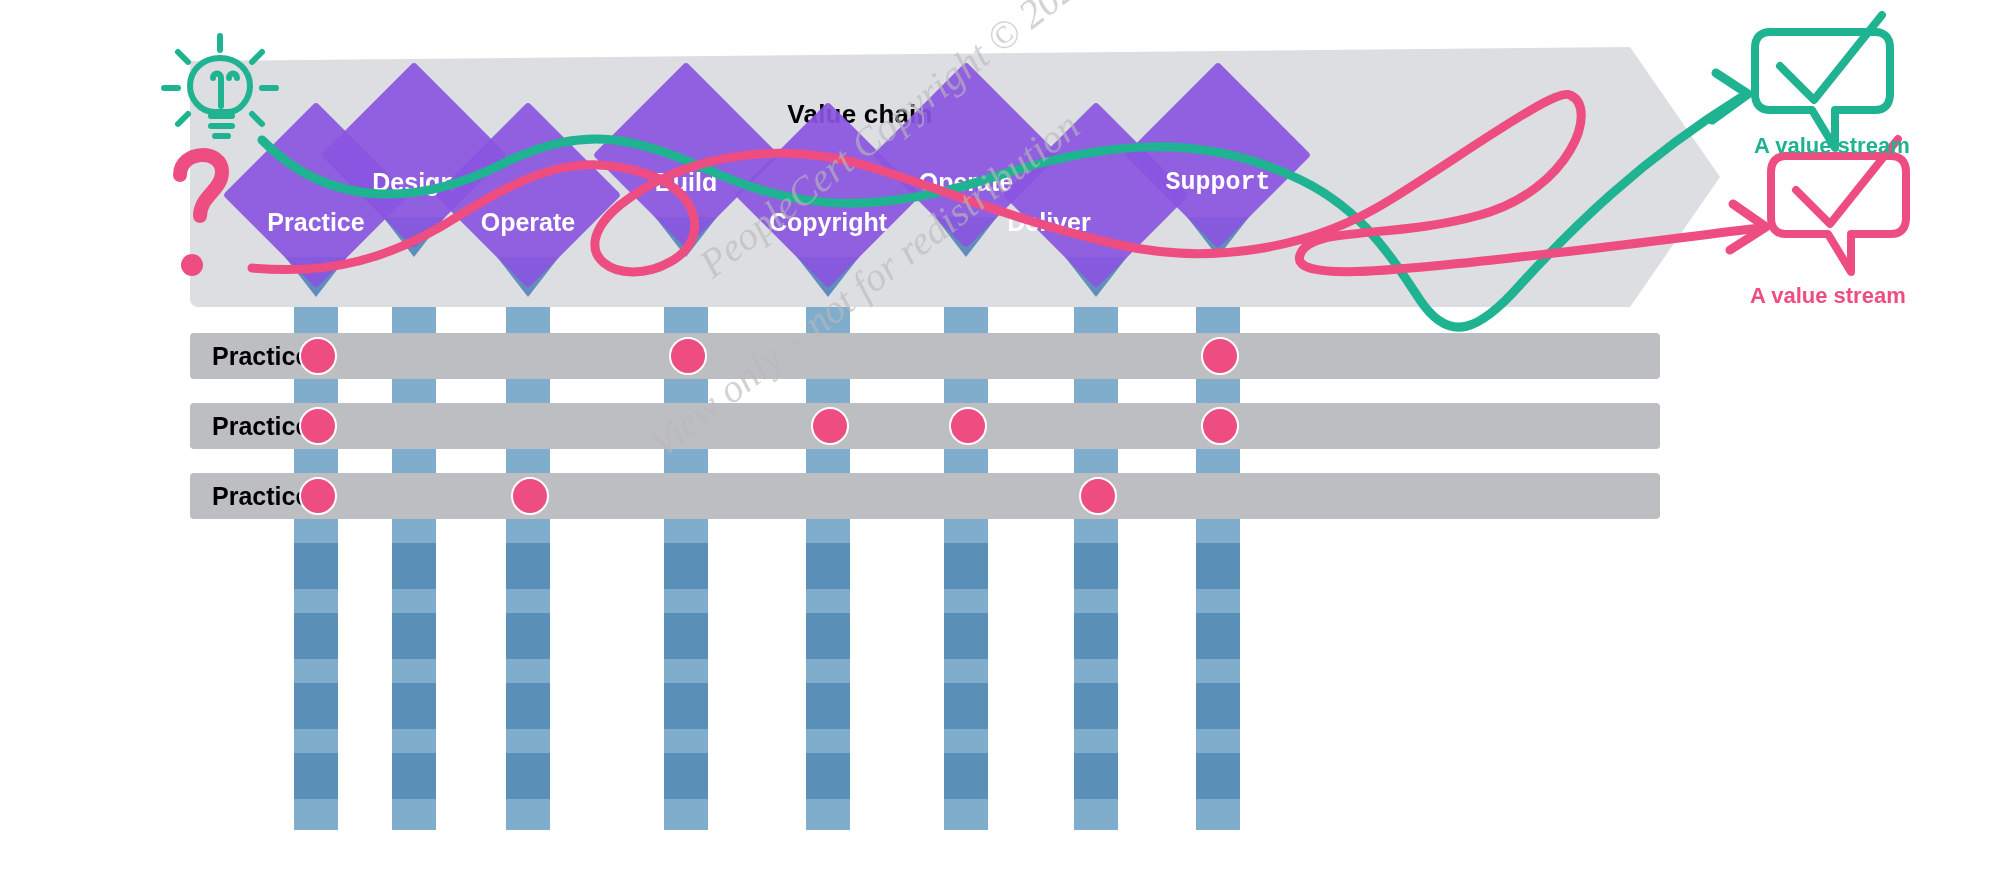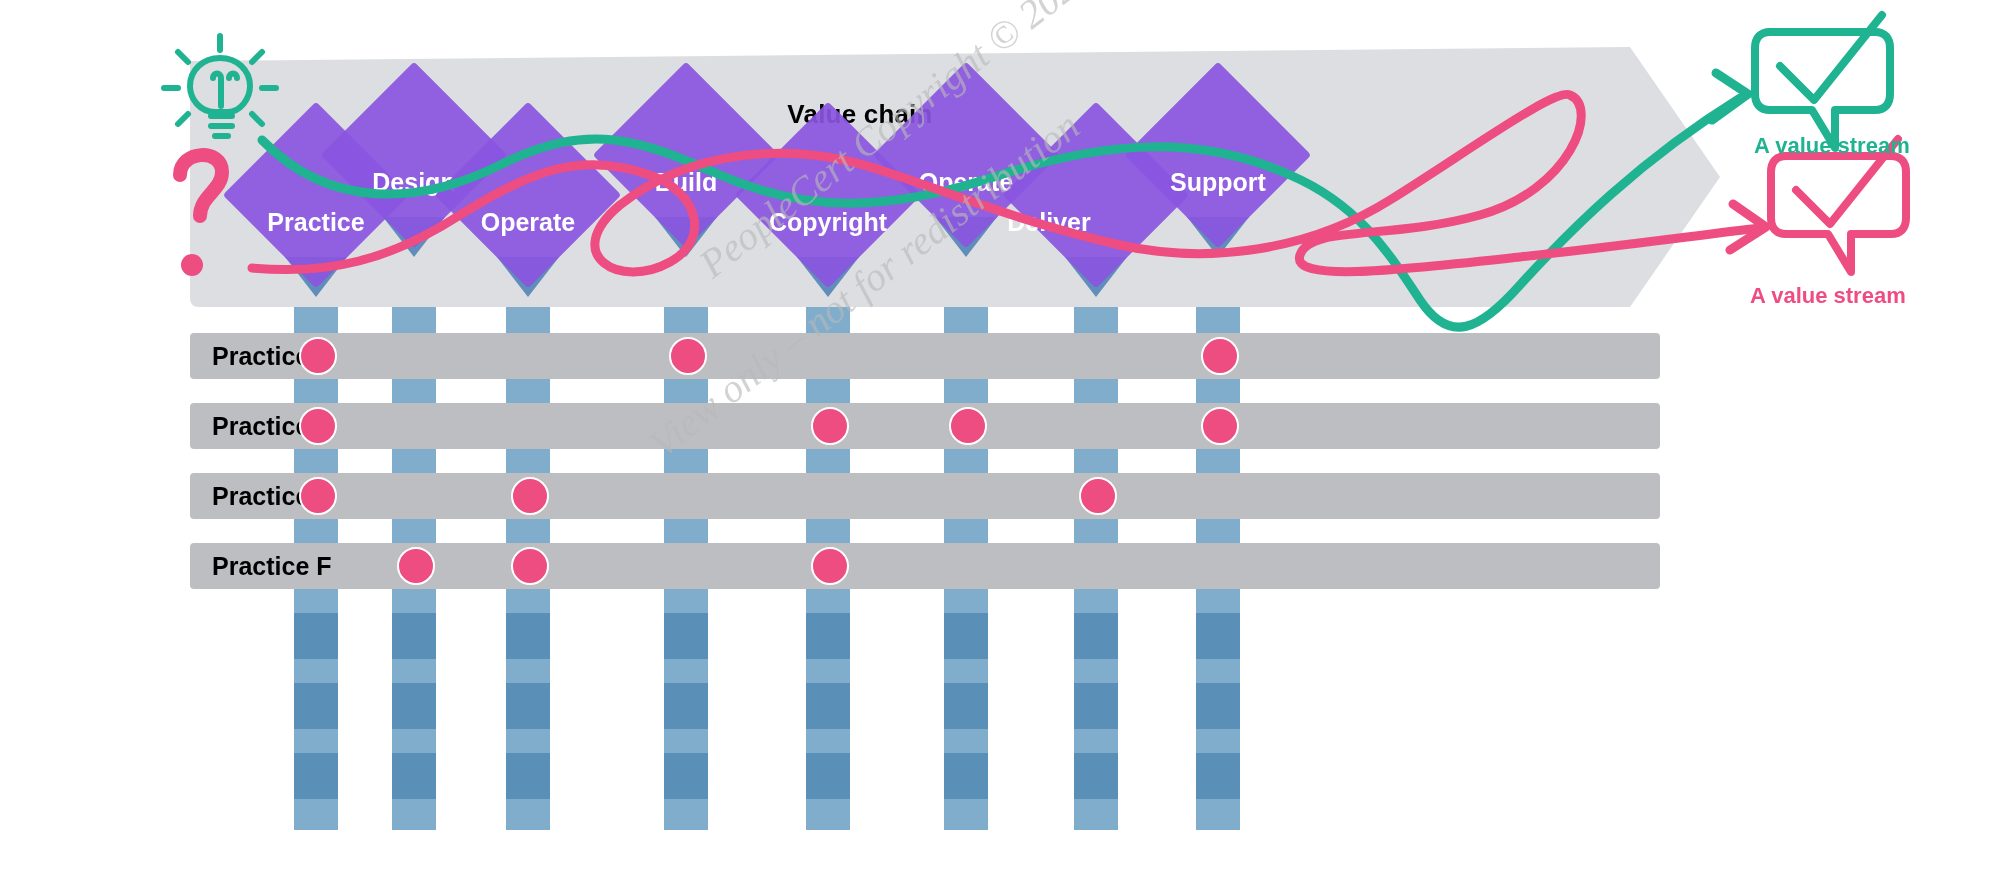--- a/index.html
+++ b/index.html
@@ -173,21 +173,21 @@
       <div class="dia-label" style="left: 836px; top: 168px;">Operate</div>
       <div class="pointer-head" style="left: 1065px; top: 257px;"></div>
       <div class="dia-wrap" style="left: 1030px; top: 129px; width: 132px; height: 132px;">
         <div class="dia"></div>
       </div>
       <div class="dia-label" style="left: 919px; top: 208px;">Deliver</div>
       <div class="pointer-head" style="left: 1187px; top: 217px;"></div>
       <div class="dia-wrap" style="left: 1152px; top: 89px; width: 132px; height: 132px;">
         <div class="dia"></div>
       </div>
-      <div class="dia-label" style="left: 1088px; top: 168px;">Support</div>
+      <div class="dia-label" style="left: 1088px; top: 168px; font-family: Liberation Mono, monospace;">Support</div>
     </div>
 
   <div class="rows" id="rows">
       <div class="prow">
         <div class="prow-bg"></div>
         <div class="prow-label">Practice A</div>
         <div class="dot" style="left: 109px;"></div>
         <div class="dot" style="left: 479px;"></div>
         <div class="dot" style="left: 1011px;"></div>
       </div>
@@ -198,27 +198,20 @@
         <div class="dot" style="left: 621px;"></div>
         <div class="dot" style="left: 759px;"></div>
         <div class="dot" style="left: 1011px;"></div>
       </div>
       <div class="prow">
         <div class="prow-bg"></div>
         <div class="prow-label">Practice D</div>
         <div class="dot" style="left: 109px;"></div>
         <div class="dot" style="left: 321px;"></div>
         <div class="dot" style="left: 889px;"></div>
-      </div>
-      <div class="prow">
-        <div class="prow-bg"></div>
-        <div class="prow-label">Practice F</div>
-        <div class="dot" style="left: 207px;"></div>
-        <div class="dot" style="left: 321px;"></div>
-        <div class="dot" style="left: 621px;"></div>
       </div>
     </div>
 
   <svg class="overlay" viewBox="0 0 1989 876">
 
     <g>
       <path d="M 262 140
                C 330 210, 420 205, 500 165
                C 590 120, 640 140, 720 175
                C 800 210, 880 215, 1000 175

